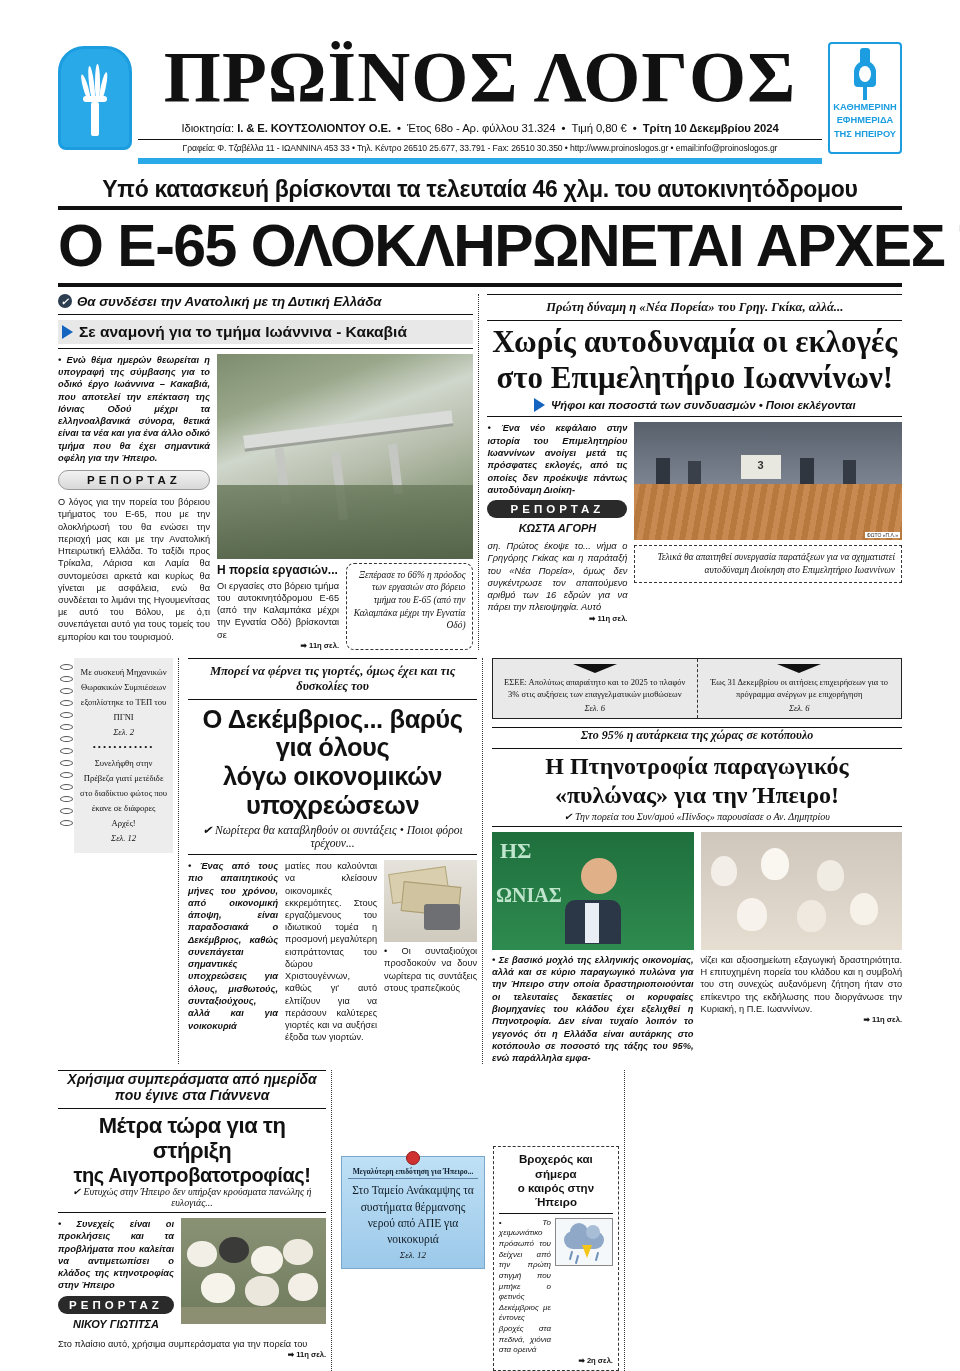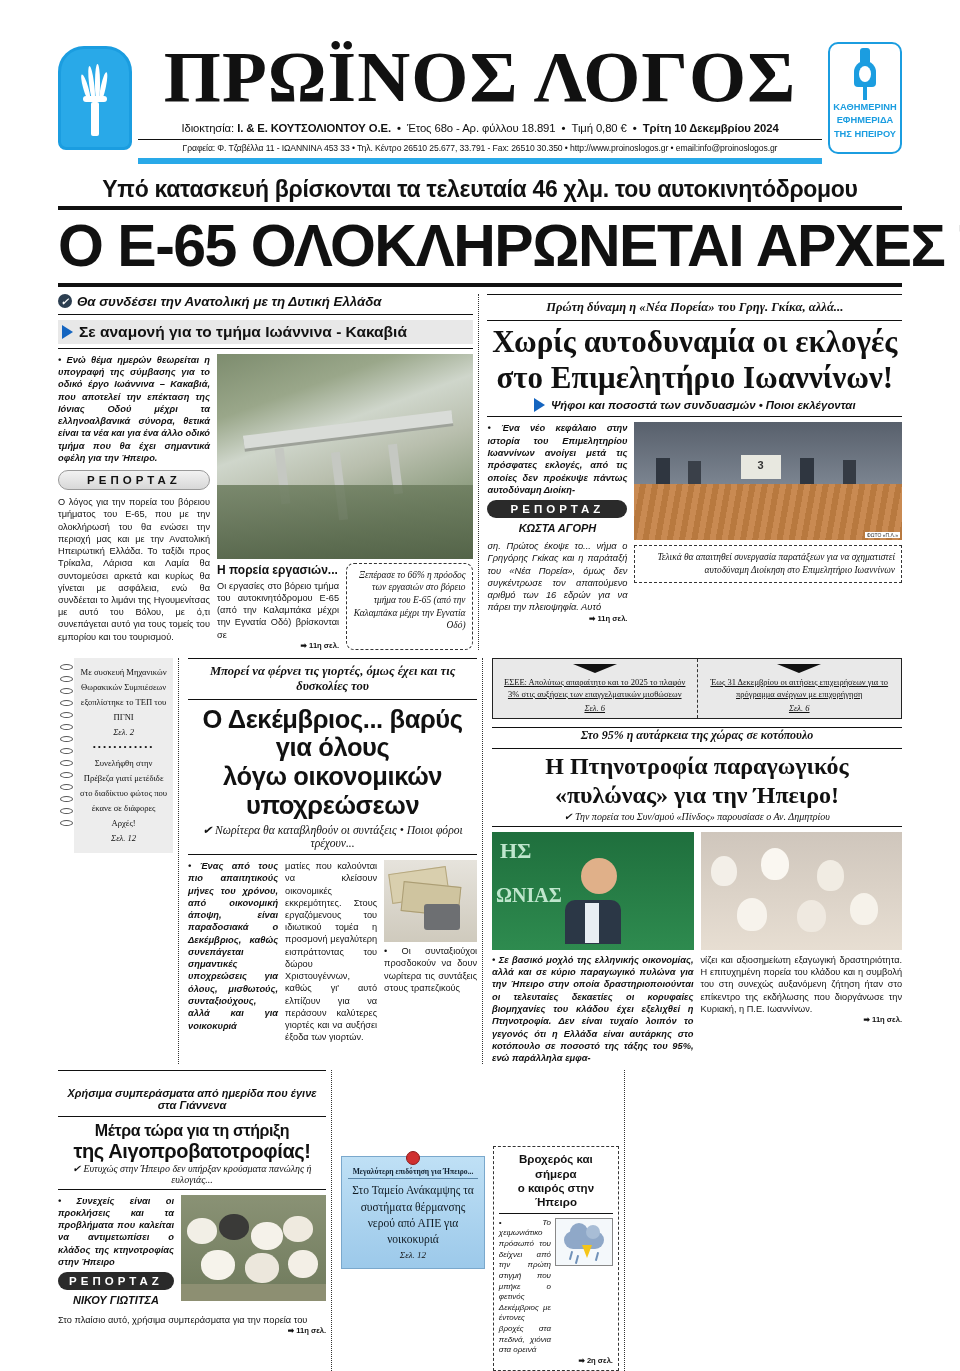--- a/index.html
+++ b/index.html
@@ -37,21 +37,21 @@
   .mast-line1 {
     margin-top: 9px; text-align: center; font-size: 11.3px; font-weight: bold;
     white-space: nowrap; letter-spacing: -0.1px;
   }
   .mast-line1 .lite { font-weight: normal; }
   .mast-rule { border-top: 1px solid #111; margin: 5px 0 3px; }
   .mast-line2 { text-align:center; font-size: 8.6px; letter-spacing: -0.1px; white-space: nowrap; }
   .mast-botbar { height: 6px; background: #29a9e8; margin-top: 5px; }
 
   .pen-box {
-    width: 74px; height: 112px; border: 2px solid #1b9de0; border-radius: 10px;
+    width: 74px; height: 112px; border: 2px solid #1b9de0; border-radius: 4px;
     background:#fff; display:flex; flex-direction: column; align-items:center; flex:none;
     position: relative; padding-top: 4px;
   }
   .pen-ico { width: 26px; height: 50px; position: relative; }
   .pen-tip { position:absolute; top:0; left:8px; width:10px; height:14px; background:#1b9de0; border-radius:3px 3px 0 0; }
   .pen-body { position:absolute; top:13px; left:2px; width:22px; height:26px; background:#1b9de0; border-radius: 11px 11px 4px 4px;}
   .pen-ellipse { position:absolute; top:18px; left:7px; width:12px; height:16px; background:#fff; border-radius:50%; }
   .pen-stem { position:absolute; top:38px; left:11px; width:4px; height:14px; background:#1b9de0;}
   .pen-txt { font-size: 9.3px; font-weight: bold; color:#1b9de0; text-align:center; line-height:1.45; margin-top:3px;}
 
@@ -114,21 +114,21 @@
   .spiral-box { background:#ededed; padding:7px 6px; text-align:center; font-family:"Liberation Serif",serif; font-size:8.6px; line-height:1.75; }
   .spiral-box .sel { font-style:italic; }
   .dots { letter-spacing:2px; font-size:9px; }
 
   
   .d-kicker { font-family:"Liberation Serif",serif; font-style:italic; font-weight:bold; font-size:12.6px; text-align:center; }
   .d-head { font-size:25.5px; font-weight:bold; text-align:center; line-height:1.12; margin-top:0; letter-spacing:-0.4px;}
   .d-sub { font-family:"Liberation Serif",serif; font-style:italic; font-size:11.6px; text-align:center; margin-top:4px; }
 
   
-  .twobox { display:flex; border:1.5px solid #222; background:#e9e9e9;text-decoration:underline; }
+  .twobox { display:flex; border:1.5px solid #222; background:#e9e9e9; }
   .twobox > div { flex:1; padding:5px 6px 4px; text-align:center; font-family:"Liberation Serif",serif; font-size:8.5px; line-height:1.42; }
   .twobox > div:first-child { border-right:1.5px dashed #333; }
   .downtri { width:0;height:0;border-left:22px solid transparent;border-right:22px solid transparent;border-top:9px solid #111; margin:0 auto 3px;}
 
   
   .wbox { border:1.6px dashed #333; padding:5px; }
   .wtitle { font-size:11.5px; font-weight:bold; text-align:center; line-height:1.25; border-bottom:1px solid #111; padding-bottom:3px; margin-bottom:4px;}
   .wicon { width:58px; height:48px; border:1px solid #888; background:#f4f8fb; position:relative; flex:none;}
   .cloud { position:absolute; width:40px; height:18px; background:#8fa8c8; border-radius:10px; left:8px; top:12px; }
   .cloud:before{content:"";position:absolute;width:18px;height:18px;background:#8fa8c8;border-radius:50%;top:-8px;left:6px;}
@@ -165,21 +165,21 @@
         <div class="cupline"></div>
         <div class="stick"></div>
       </div>
     </div>
 
     <div class="mast-center">
       <div class="mast-title">ΠΡΩΪΝΟΣ ΛΟΓΟΣ</div>
       <div class="mast-line1">
         <span class="lite">Ιδιοκτησία: </span><span>Ι. &amp; Ε. ΚΟΥΤΣΟΛΙΟΝΤΟΥ Ο.Ε.</span>
         <span> &nbsp;•&nbsp; </span>
-        <span class="lite">Έτος 68ο - Αρ. φύλλου 18.891</span>
+        <span class="lite">Έτος 68ο - Αρ. φύλλου 31.324</span>
         <span> &nbsp;•&nbsp; </span>
         <span class="lite">Τιμή 0,80 €</span>
         <span> &nbsp;•&nbsp; </span>
         <span>Τρίτη 10 Δεκεμβρίου 2024</span>
       </div>
       <div class="mast-rule"></div>
       <div class="mast-line2">Γραφεία: Φ. Τζαβέλλα 11 - ΙΩΑΝΝΙΝΑ 453 33 • Τηλ. Κέντρο 26510 25.677, 33.791 - Fax: 26510 30.350 • http://www.proinoslogos.gr • email:info@proinoslogos.gr</div>
       <div class="mast-botbar"></div>
     </div>
 
@@ -388,23 +388,23 @@
           <div class="more more-r">➡ <span>11η σελ.</span></div>
         </div>
       </div>
     </div>
   </div>
 
   <div class="band" style="margin-top:6px;">
 
     <div style="width:272px;">
       <div style="border-top:1px solid #111;"></div>
-      <div class="d-kicker" style="font-size:11px;font-family:'Liberation Sans',sans-serif;margin-top:16px;">Χρήσιμα συμπεράσματα από ημερίδα που έγινε στα Γιάννενα</div>
+      <div class="d-kicker" style="font-size:14px;font-family:'Liberation Sans',sans-serif;">Χρήσιμα συμπεράσματα από ημερίδα που έγινε στα Γιάννενα</div>
       <div class="hrule"></div>
-      <div class="d-head" style="font-size:16px;">Μέτρα τώρα για τη στήριξη</div>
+      <div class="d-head" style="font-size:22px;">Μέτρα τώρα για τη στήριξη</div>
       <div class="d-head" style="font-size:20px;">της Αιγοπροβατοτροφίας!</div>
       <div class="writer2">✔ Ευτυχώς στην Ήπειρο δεν υπήρξαν κρούσματα πανώλης ή ευλογιάς...</div>
       <div class="thinrule"></div>
 
       <div class="flexrow">
         <div style="width:116px;">
           <div class="lead">• Συνεχείς είναι οι προκλήσεις και τα προβλήματα που καλείται να αντιμετωπίσει ο κλάδος της κτηνοτροφίας στην Ήπειρο</div>
           <div class="reportaz-dark">ΡΕΠΟΡΤΑΖ</div>
           <div class="reportaz-name">ΝΙΚΟΥ ΓΙΩΤΙΤΣΑ</div>
         </div>

